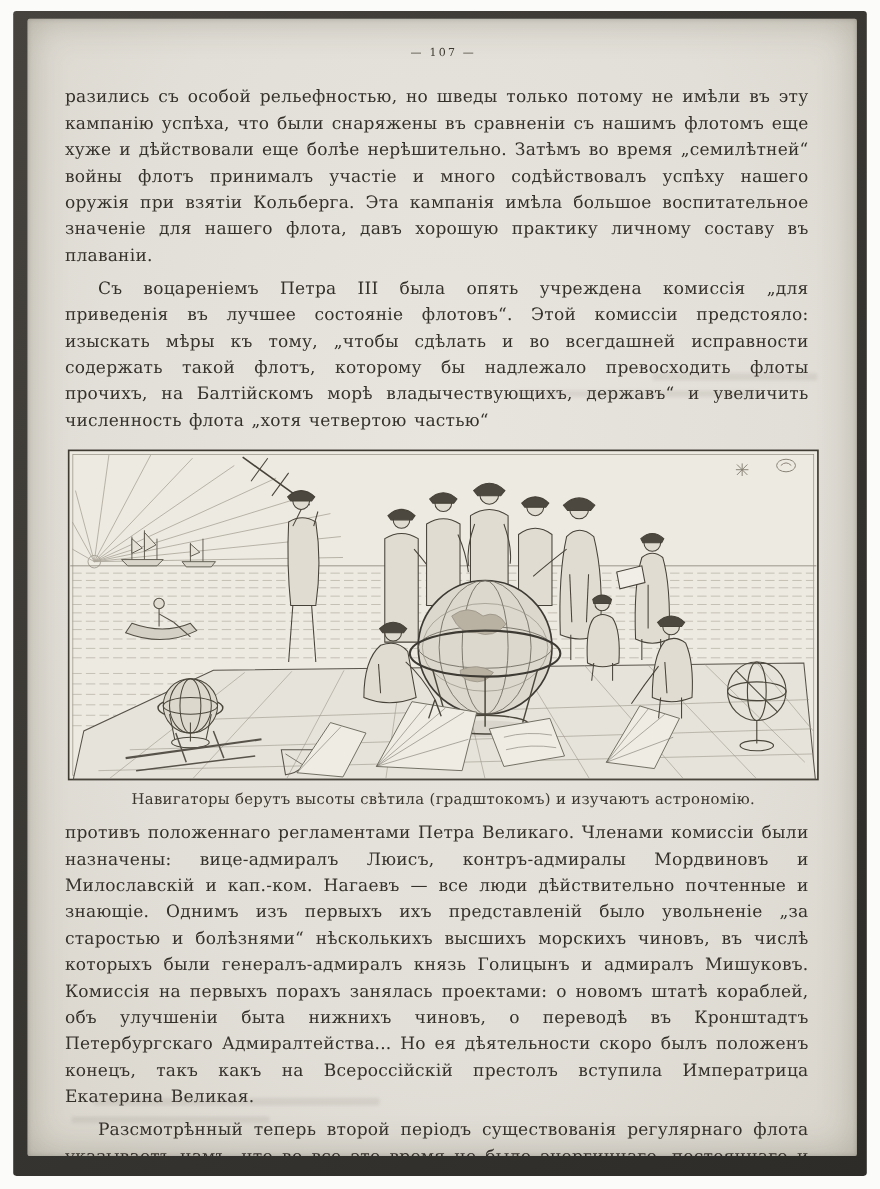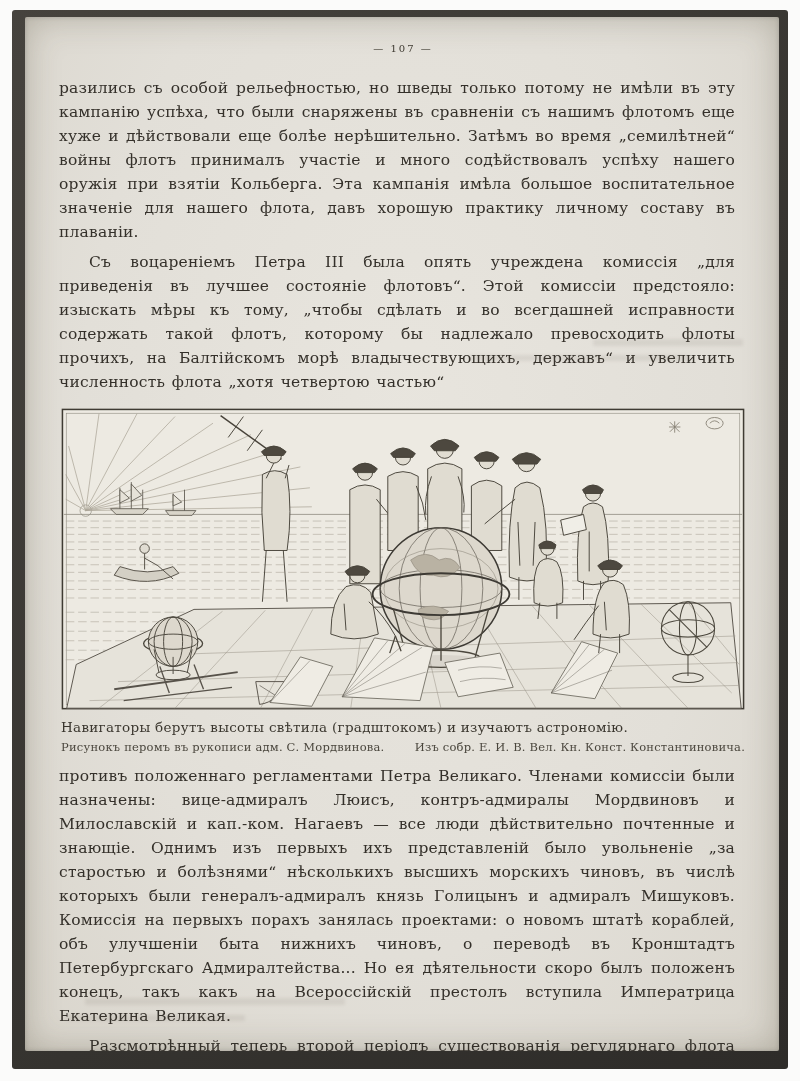--- a/index.html
+++ b/index.html
@@ -28,21 +28,21 @@
   .para{
     font-size:15.5px;line-height:24px;text-align:justify;
     letter-spacing:.2px;word-spacing:1.5px;margin:0 12px 4px 0;
     color:#34302a;
   }
   .para.indent{text-indent:30px;margin-top:6px;}
   figure.plate{margin:14px 2px 10px 2px;}
   .engraving{width:100%;}
   .engraving svg{display:block;width:100%;height:auto;}
   figcaption{
-    text-align:left;font-size:13.5px;letter-spacing:.3px;color:#3a362e;
+    text-align:center;font-size:13.5px;letter-spacing:.3px;color:#3a362e;
     margin-top:9px;
   }
   .credits{
     display:flex;justify-content:space-between;
     font-size:11.5px;color:#4a463d;margin-top:5px;letter-spacing:.2px;
   }
   .ghost{position:absolute;background:rgba(95,90,80,.10);filter:blur(1.4px);border-radius:2px;pointer-events:none;}
 </style>
 </head>
 <body>
@@ -305,24 +305,20 @@
               <line x1="640" y1="20" x2="652" y2="20"></line>
                 <line x1="646" y1="14" x2="646" y2="26"></line>
               <line x1="641" y1="15" x2="651" y2="25"></line>
                 <line x1="641" y1="25" x2="651" y2="15"></line>
               <ellipse cx="688" cy="16" rx="9" ry="6"></ellipse>
               <path d="M683 16 Q688 11 693 16"></path>
             </g>
           </svg>
         </div>
         <figcaption>Навигаторы берутъ высоты свѣтила (градштокомъ) и изучаютъ астрономію.</figcaption>
-        <div class="credits">
-          <span>Рисунокъ перомъ въ рукописи адм. С. Мордвинова.</span>
-          <span>Изъ собр. Е. И. В. Вел. Кн. Конст. Константиновича.</span>
-        </div>
       </figure>
 
       <p class="para">противъ положеннаго регламентами Петра Великаго. Членами комиссіи были назначены: вице-адмиралъ Люисъ, контръ-адмиралы Мордвиновъ и Милославскій и кап.-ком. Нагаевъ — все люди дѣйствительно почтенные и знающіе. Однимъ изъ первыхъ ихъ представленій было увольненіе „за старостью и болѣзнями“ нѣсколькихъ высшихъ морскихъ чиновъ, въ числѣ которыхъ были генералъ-адмиралъ князь Голицынъ и адмиралъ Мишуковъ. Комиссія на первыхъ порахъ занялась проектами: о новомъ штатѣ кораблей, объ улучшеніи быта нижнихъ чиновъ, о переводѣ въ Кронштадтъ Петербургскаго Адмиралтейства... Но ея дѣятельности скоро былъ положенъ конецъ, такъ какъ на Всероссійскій престолъ вступила Императрица Екатерина Великая.</p>
       <p class="para indent">Разсмотрѣнный теперь второй періодъ существованія регулярнаго флота указываетъ намъ, что во все это время не было энергичнаго, постояннаго и силь-</p>
 
     </div>
   </div>
 </div>
 
 </body></html>

